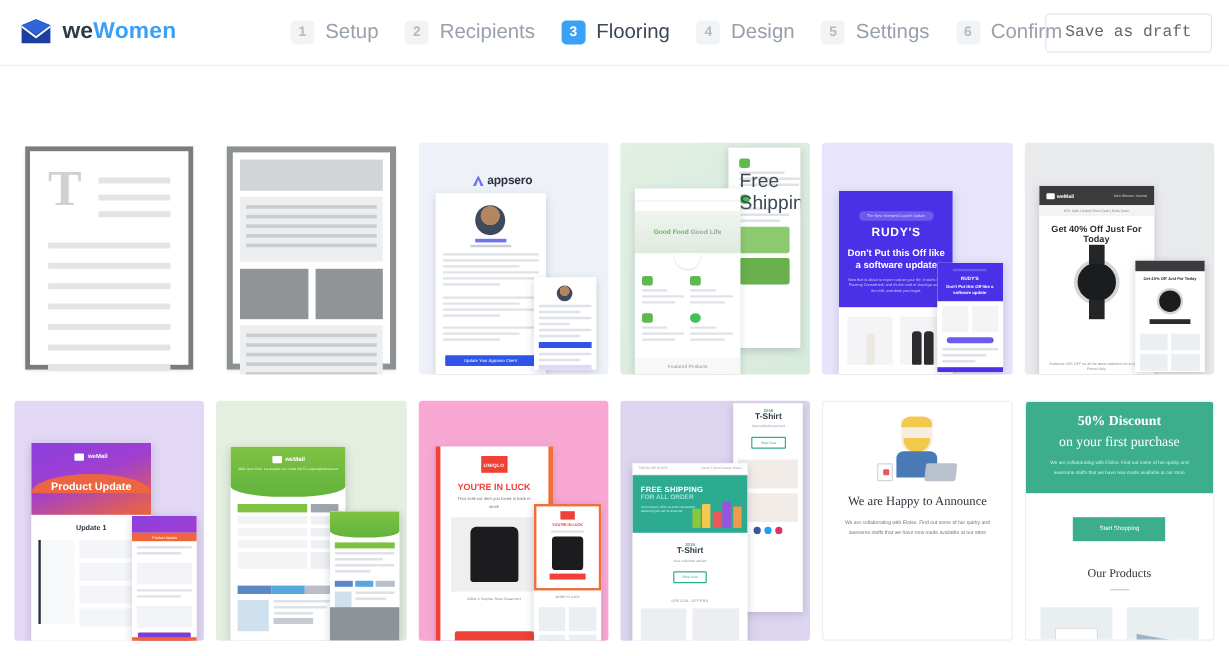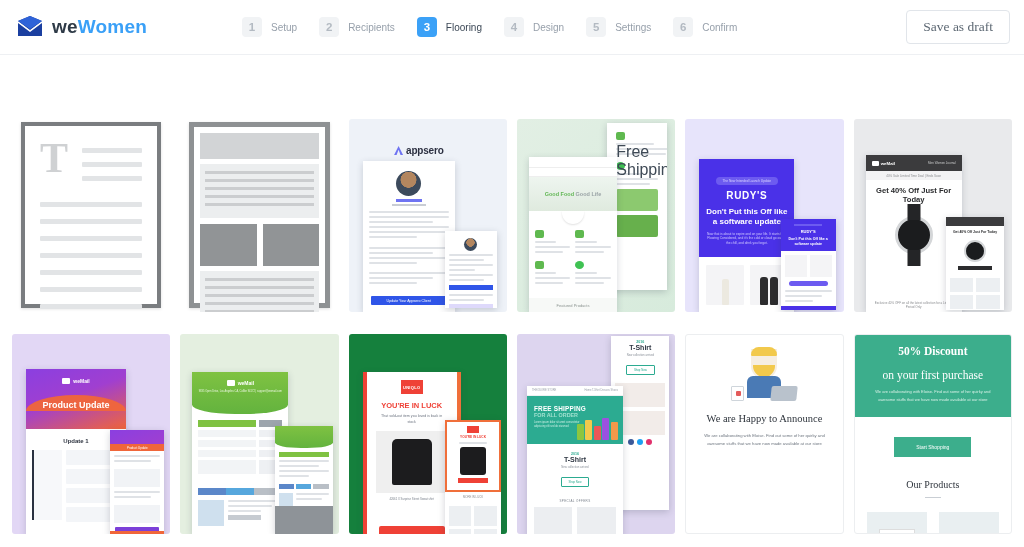--- a/index.html
+++ b/index.html
@@ -32,33 +32,33 @@
     display: flex; align-items: center; gap: 0;
   }
   .step { display: flex; align-items: center; gap: 9px; margin-right: 22px; }
   .step-badge {
     width: 20px; height: 20px; border-radius: 4px;
     background: #f1f3f5; color: #b3bac2;
     font-size: 11.5px; font-weight: 600;
     display: flex; align-items: center; justify-content: center;
   }
   .step.active .step-badge { background: #3ba1f7; color: #ffffff; }
-  .step-label { font-size: 10px; color: #97a0ab; }
+  .step-label { font-size: 17px; color: #97a0ab; }
   .step.active .step-label { color: #3c4856; }
 
   .save-draft {
     margin-left: auto;
     border: 1px solid #e1e5ea;
     background: #fff;
     color: #5d6873;
     font-size: 13.5px;
     border-radius: 4px;
     padding: 8px 16px;
     cursor: pointer;
-    font-family: Liberation Serif, serif;
+    font-family: Liberation Mono, monospace;
   }
 
   
   .toolbar {
     height: 62px;
     display: flex; align-items: center;
     padding: 0 16px 0 14px;
     position: relative;
   }
   .tabs { display: flex; align-items: flex-end; gap: 22px; height: 100%; padding-bottom: 8px; align-items: center; }
@@ -270,21 +270,21 @@
   .c8-tabs { display: flex; margin: 5px 6px 0; }
   .c8-tabs span { flex: 1; height: 7px; background: #5b87c9; }
   .c8-tabs span:nth-child(2) { background: #56a7dd; }
   .c8-tabs span:nth-child(3) { background: #b9bfc6; }
   .c8 .mini { right: 6px; top: 92px; width: 58px; bottom: 0; }
   .c8-mhero { height: 22px; background: linear-gradient(#7fc242,#63b33e);
               border-radius: 0 0 45% 45% / 0 0 25% 25%; }
   .c8-mfoot { position: absolute; left: 0; right: 0; bottom: 0; height: 28px; background: #8e9398; }
 
   
-  .c9 { background: #15803d; }
+  .c9 { background: #f9a8d4; }
   .c9 .sheet { left: 14px; top: 38px; width: 98px; bottom: 0;
                border-left: 4px solid #ef4136; border-right: 4px solid #f06f3a; }
   .c9-logo { width: 22px; height: 14px; background: #ef4136; margin: 8px auto 0;
              display: flex; align-items: center; justify-content: center;
              color: #fff; font-size: 4px; font-weight: 700; letter-spacing: .3px; }
   .c9-h { text-align: center; color: #ef4136; font-size: 7.5px; font-weight: 700; padding: 7px 2px 4px; }
   .c9-p { text-align: center; color: #6d7480; font-size: 3.6px; line-height: 1.55; padding: 0 10px; }
   .c9-img { margin: 6px 9px 0; height: 62px; background: #efefef;
             display: flex; align-items: center; justify-content: center; }
   .c9-shirt { width: 40px; height: 46px; background: #1c1c1e; border-radius: 5px 5px 2px 2px; }
@@ -344,21 +344,21 @@
              background: #e35b5b; border-radius: 1px; }
   .c11-h2 { text-align: center; font-family: "Liberation Serif", serif;
             font-size: 10.5px; color: #2e343c; margin-top: 4px; }
   .c11-p { text-align: center; font-size: 4.2px; color: #6d757f; line-height: 1.8;
            padding: 8px 16px 0; }
 
   
   .c12 { background: #fff; border: 1px solid #eceef0; }
   .c12-top { background: #3cae8c; padding: 10px 10px 14px; text-align: center; }
   .c12-h1 { color: #fff; font-family: "Liberation Serif", serif; font-size: 11.5px; font-weight: 700; }
-  .c12-h2 { color: #fff; font-family: "Liberation Serif", serif; font-size: 11.5px; margin-top: 12px; }
+  .c12-h2 { color: #fff; font-family: "Liberation Serif", serif; font-size: 11.5px; margin-top: 6px; }
   .c12-p { color: #d6f0e6; font-size: 4px; line-height: 1.9; margin-top: 7px; padding: 0 6px; }
   .c12-btnwrap { text-align: center; padding: 18px 0 0; }
   .c12-btn { display: inline-block; background: #3cae8c; color: #fff; font-size: 5px;
              padding: 7px 22px; }
   .c12-h3 { text-align: center; font-family: "Liberation Serif", serif;
             font-size: 10px; color: #2e343c; margin-top: 22px; }
   .c12-dash { width: 16px; height: 1px; background: #c9ced4; margin: 7px auto 0; }
   .c12-grid { display: flex; gap: 12px; padding: 14px 12px 0; }
   .c12-cell { flex: 1; height: 60px; background: #e9eff1; display: flex;
               align-items: center; justify-content: center; }

